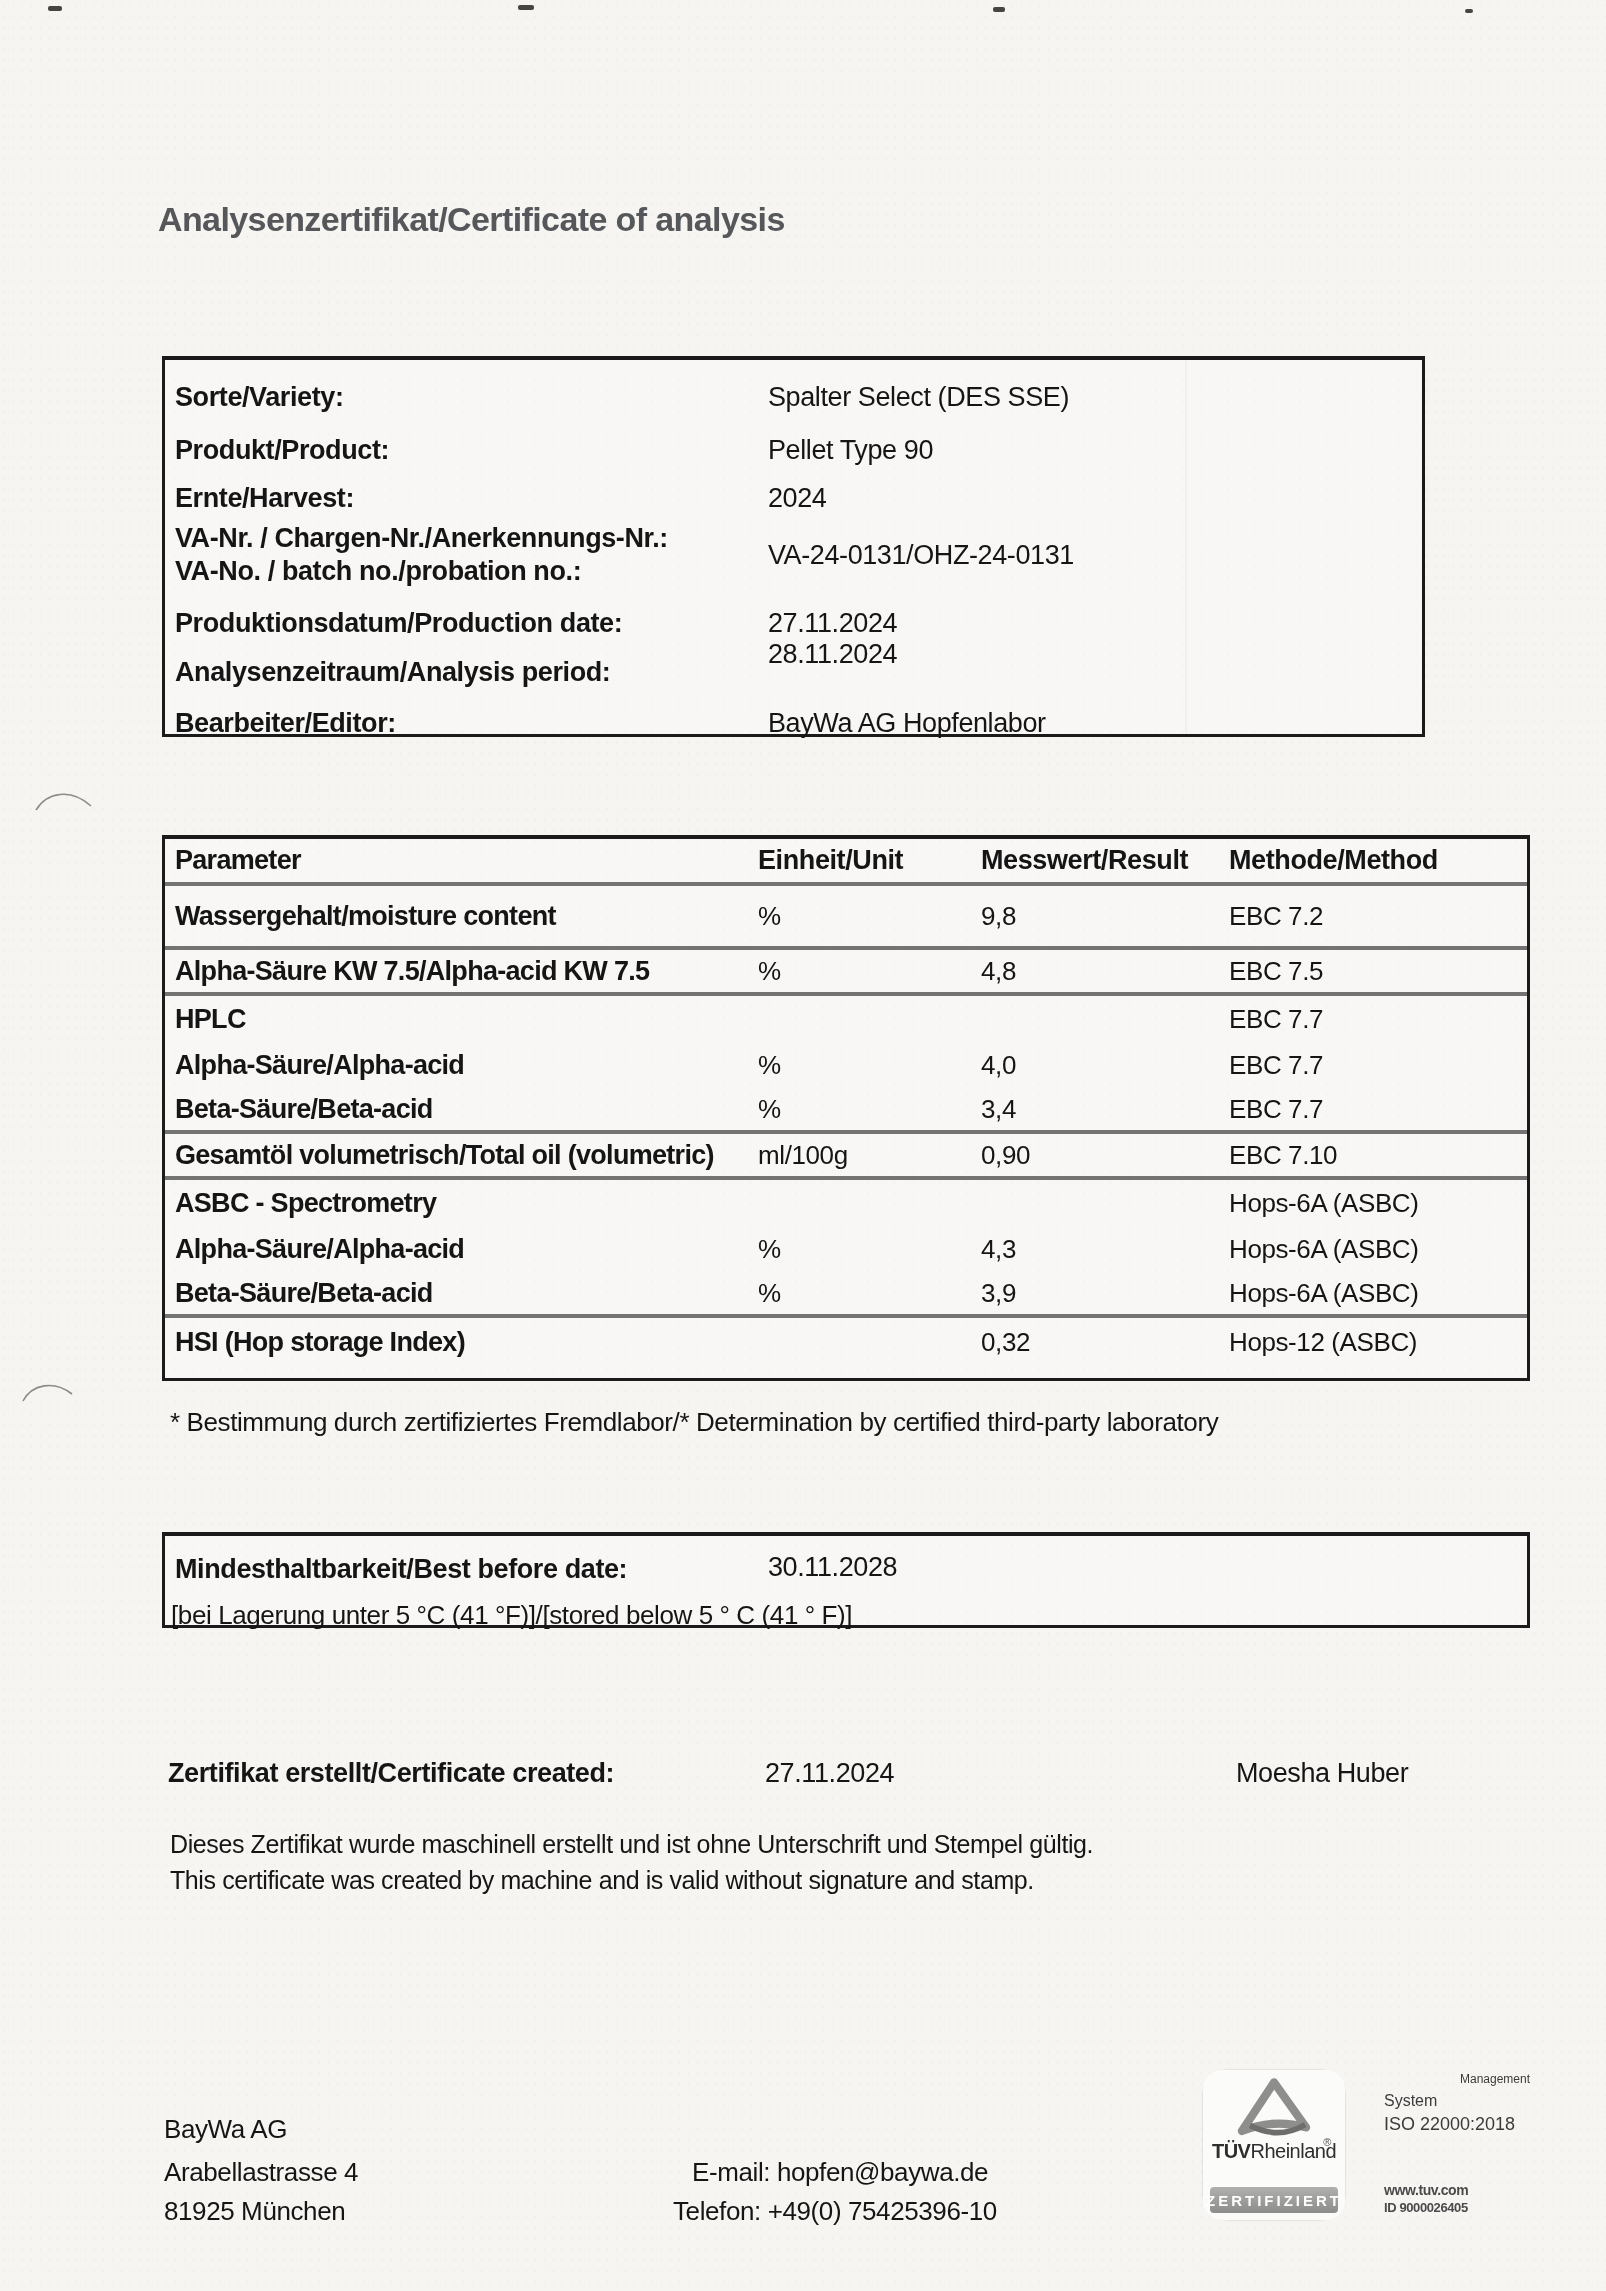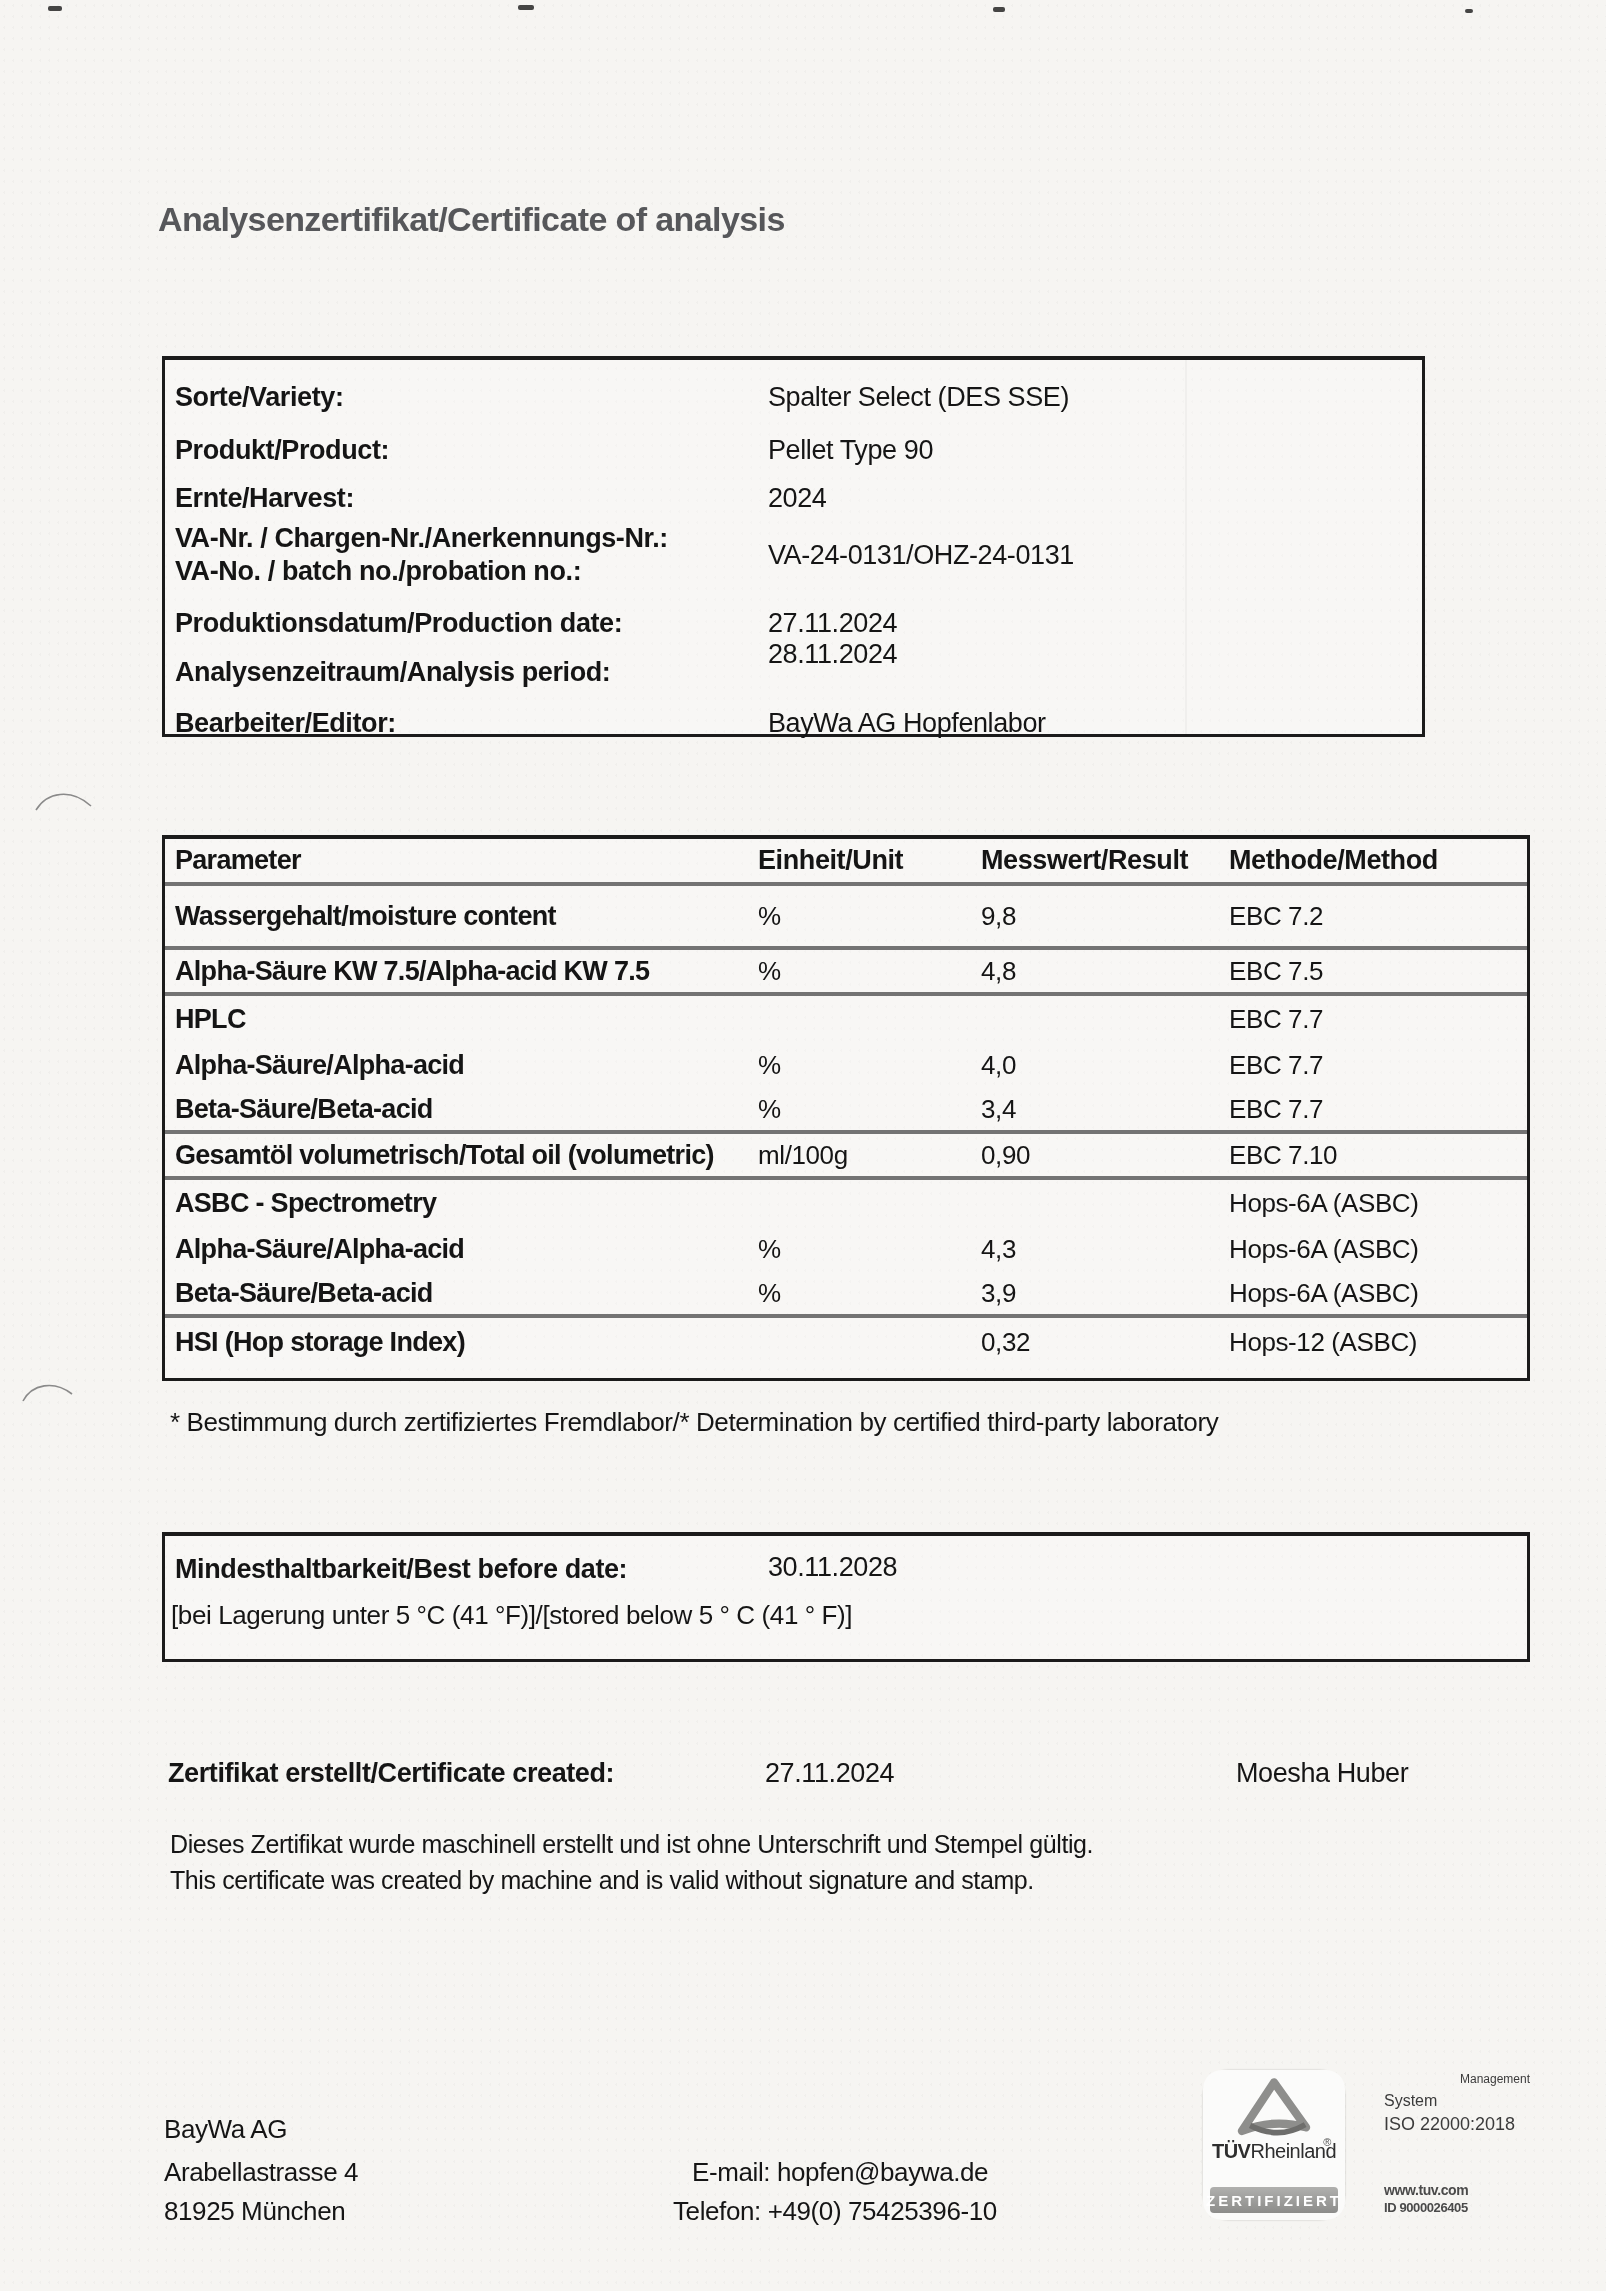--- a/index.html
+++ b/index.html
@@ -40,21 +40,21 @@
   .prow.sep { border-bottom:4px solid #737373; }
   .prow .c1 { width:593px; padding-left:10px; font-weight:bold; font-size:27px; white-space:nowrap; letter-spacing:-0.7px; }
   .prow .c2 { width:223px; font-size:26px; }
   .prow .c3 { width:248px; font-size:26px; }
   .prow .c4 { flex:1; font-size:26px; }
   .prow.hdr .c2, .prow.hdr .c3, .prow.hdr .c4 { font-weight:bold; font-size:27px; }
 
   .note-line { left:170px; top:1407px; font-size:26px; }
 
   
-  .bb-box { left:162px; top:1532px; width:1368px; height:130px; }
+  .bb-box { left:162px; top:1532px; width:1368px; height:96px; }
   .bb-box .lbl { position:absolute; left:10px; top:18px; font-size:27px; font-weight:bold; }
   .bb-box .val { position:absolute; left:603px; top:16px; font-size:27px; }
   .bb-box .storage { position:absolute; left:6px; top:64px; font-size:26px; }
 
   
   .created-lbl { left:168px; top:1758px; font-size:27px; font-weight:bold; }
   .created-date { left:765px; top:1758px; font-size:27px; }
   .created-name { left:1236px; top:1758px; font-size:27px; }
   .valid-de { left:170px; top:1830px; font-size:25px; }
   .valid-en { left:170px; top:1866px; font-size:25px; }

